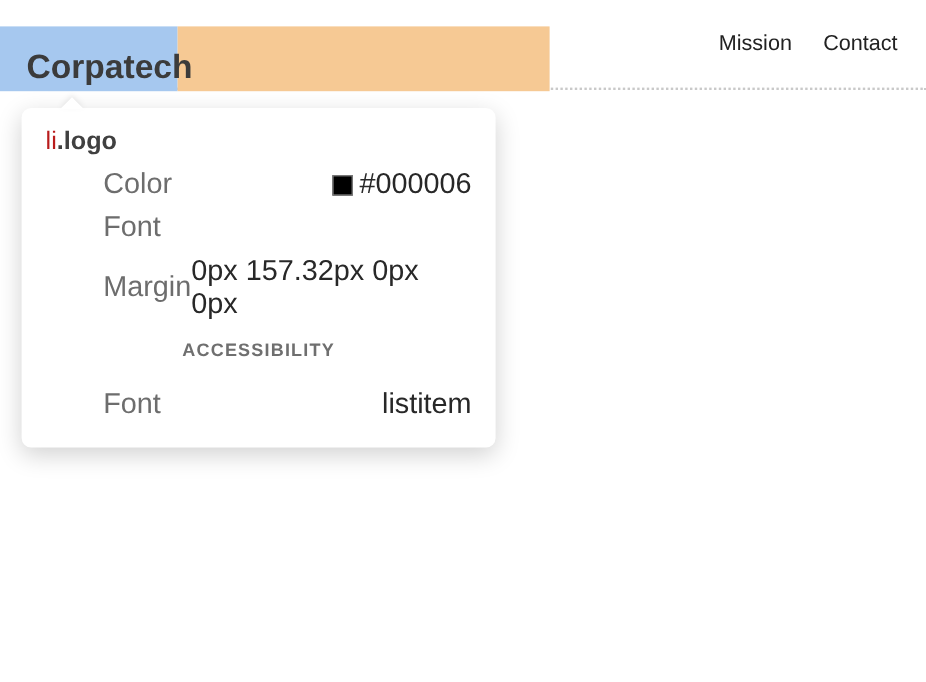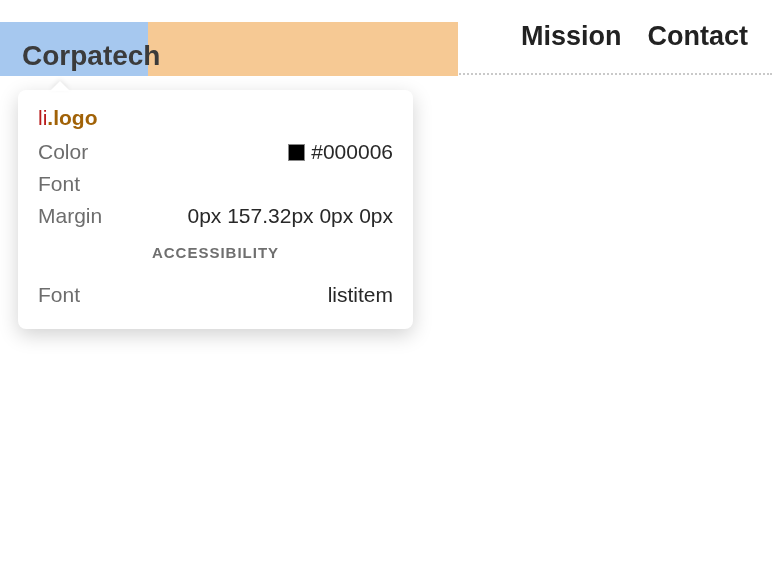--- a/index.html
+++ b/index.html
@@ -46,24 +46,23 @@
       font-weight: 600;
       color: #3b3b3b;
       padding-left: 4px;
       padding-top: 38px;
       display: inline-block;
     }
     .nav-links {
       margin-left: auto;
       display: flex;
       gap: 26px;
-      font-size: 27px;
+      font-size: 18px;
       color: #222;
       padding-right: 6px;
-      font-weight: bold;
     }
     .nav-links span { cursor: pointer; }
 
     
     .inspector {
       position: absolute;
       left: 18px;
       top: 90px;
       width: 395px;
       background: #fff;
@@ -85,29 +84,30 @@
       border-bottom: 10px solid #fff;
       filter: drop-shadow(0 -2px 2px rgba(0,0,0,0.08));
     }
     .insp-header {
       display: flex;
       justify-content: space-between;
       align-items: baseline;
       margin-bottom: 10px;
     }
     .insp-selector .tag { color: #b91c1c; font-weight: 400; }
-    .insp-selector .cls { color: #a16207; font-weight: 600; }
+    .insp-selector .cls { color: #404040; font-weight: 600; }
     .insp-dims { color: #808080; font-size: 20px; }
 
     .insp-row {
       display: flex;
       justify-content: space-between;
       align-items: center;
       margin-bottom: 8px;
-      font-size: 21px;
+      font-size: 24px;
+      margin-left: 48px;
     }
     .insp-row .label { color: #6d6d6d; }
     .insp-row .value { color: #282828; }
 
     .color-swatch {
       display: inline-block;
       width: 17px;
       height: 17px;
       background: #000;
       border: 1px solid #888;

